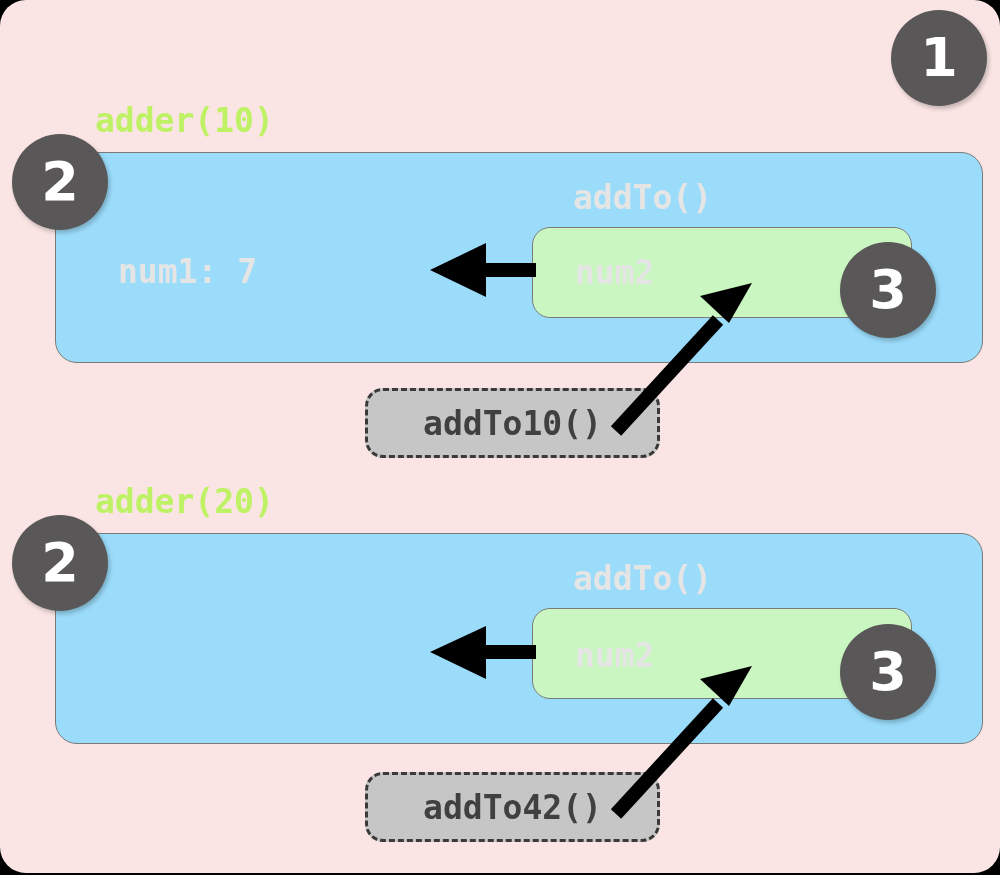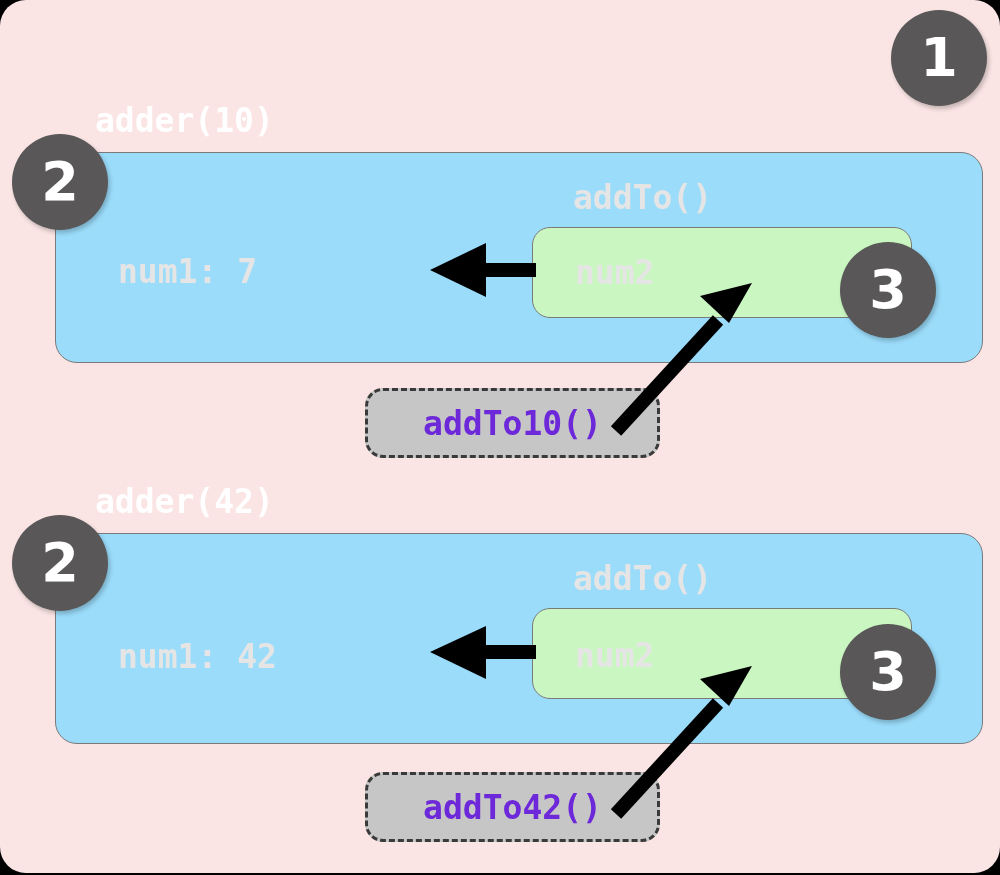--- a/index.html
+++ b/index.html
@@ -24,21 +24,21 @@
     background: #fae5e4;
     border-radius: 26px;
   }
   
   .group-label {
     position: absolute;
     font-family: "DejaVu Sans Mono", "Liberation Mono", monospace;
     font-weight: bold;
     font-size: 33px;
     letter-spacing: 0px;
-    color: #ffffff;
+    color: #bef264;
     white-space: pre;
     line-height: 1;
   }
   .blue-box {
     position: absolute;
     box-sizing: border-box;
     background: #9bdcfb;
     border: 1px solid #7a7a7a;
     border-radius: 22px;
   }
@@ -65,21 +65,21 @@
     border: 3px dashed #3a3a3a;
     border-radius: 18px;
     display: flex;
     align-items: center;
     justify-content: center;
   }
   .gray-box span {
     font-family: "DejaVu Sans Mono", "Liberation Mono", monospace;
     font-weight: bold;
     font-size: 33px;
-    color: #6d28d9;
+    color: #404040;
     white-space: pre;
     line-height: 1;
   }
   .badge {
     position: absolute;
     border-radius: 50%;
     background: #595757;
     display: flex;
     align-items: center;
     justify-content: center;
@@ -115,25 +115,24 @@
   <div class="inner-label" style="left:573px; top:181px;">addTo()</div>
 
   <div class="green-box" style="left:532px; top:227px; width:380px; height:91px;"></div>
 
   <div class="inner-label" style="left:575px; top:256px;">num2</div>
 
   <div class="gray-box" style="left:365px; top:388px; width:295px; height:70px;">
     <span>addTo10()</span>
   </div>
 
-  <div class="group-label" style="left:95px; top:485px;">adder(42)</div>
+  <div class="group-label" style="left:95px; top:485px;">adder(20)</div>
 
   <div class="blue-box" style="left:55px; top:533px; width:928px; height:211px;"></div>
 
-  <div class="inner-label" style="left:118px; top:640px;">num1: 42</div>
 
   <div class="inner-label" style="left:573px; top:562px;">addTo()</div>
 
   <div class="green-box" style="left:532px; top:608px; width:380px; height:91px;"></div>
 
   <div class="inner-label" style="left:575px; top:639px;">num2</div>
 
   <div class="gray-box" style="left:365px; top:772px; width:295px; height:70px;align-items:center;">
     <span>addTo42()</span>
   </div>

